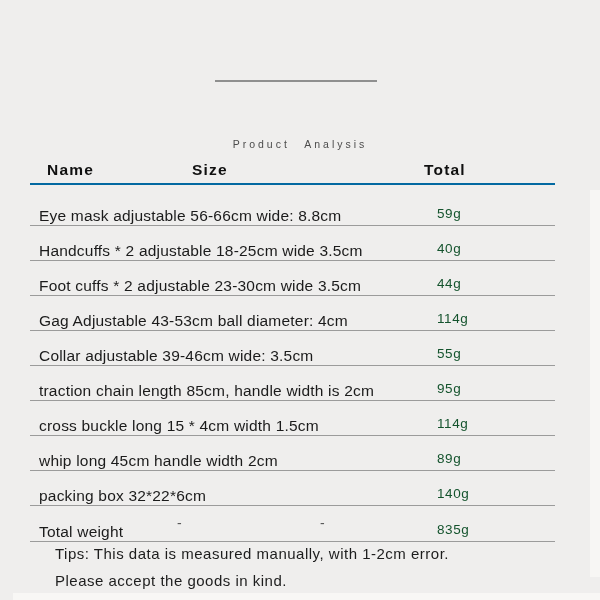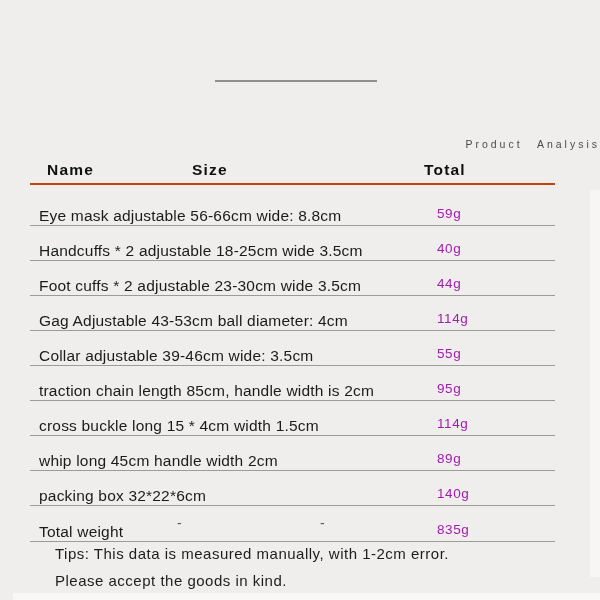--- a/index.html
+++ b/index.html
@@ -6,47 +6,47 @@
   body{font-family:"Liberation Sans", sans-serif;}
   .screen{
     position:relative;width:600px;height:600px;overflow:hidden;
     background:#efeeed;
   }
   .top-line{
     position:absolute;left:215px;top:80px;width:162px;height:2px;
     background:#8f8f8f;
   }
   .title{
-    position:absolute;left:0;top:138px;width:600px;text-align:right;
+    position:absolute;left:0;top:138px;width:600px;text-align:center;
     font-size:10.5px;letter-spacing:3px;word-spacing:9px;color:#4c4c4c;
   }
   .table{
     position:absolute;left:30px;top:160px;width:525px;
   }
   .thead{
-    position:relative;height:23px;border-bottom:2px solid #c2410c;
+    position:relative;height:23px;border-bottom:2px solid #0369a1;
   }
   .th{
     position:absolute;bottom:4px;font-weight:bold;font-size:15.5px;
     letter-spacing:1.2px;color:#101010;white-space:nowrap;
   }
   .th-name{left:17px;}
   .th-size{left:162px;}
   .th-weight{left:394px;}
   .row{
     position:relative;height:34px;border-bottom:1px solid #9b9b9b;
   }
   #rows .row:first-child{height:40px;}
   .desc{
     position:absolute;left:9px;bottom:0;font-size:15.5px;
     letter-spacing:0.2px;color:#1b1b1b;white-space:nowrap;
   }
   .weight{
     position:absolute;left:407px;bottom:4px;font-size:13.5px;
-    letter-spacing:0.6px;color:#a21caf;white-space:nowrap;
+    letter-spacing:0.6px;color:#14532d;white-space:nowrap;
   }
   .row.total{height:35px;}
   .dash{
     position:absolute;bottom:10px;font-size:14px;color:#5a5a5a;
   }
   .dash1{left:147px;}
   .dash2{left:290px;}
   .tips{
     position:absolute;left:55px;top:541px;font-size:15px;
     letter-spacing:0.5px;color:#1d1d1d;line-height:26.5px;

